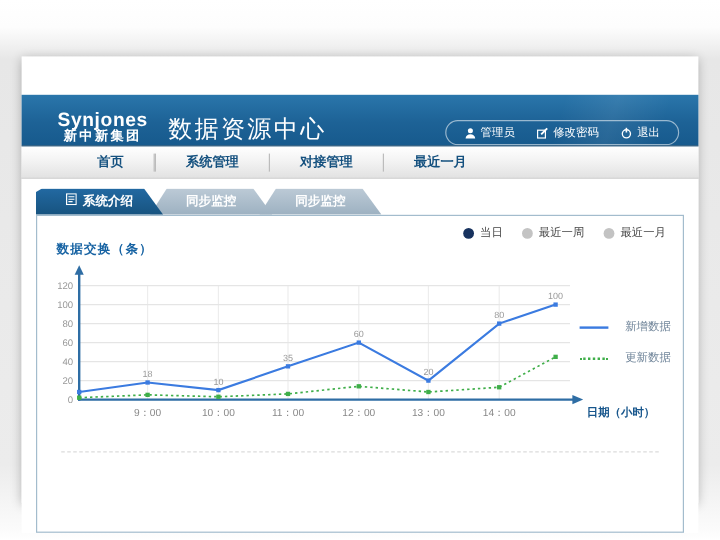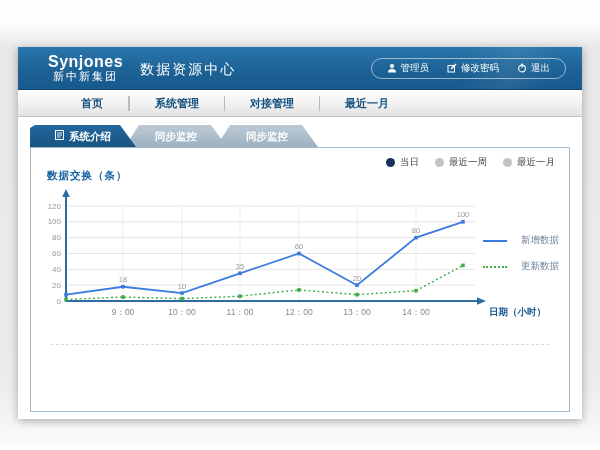--- a/index.html
+++ b/index.html
@@ -6,28 +6,28 @@
   html,body { width:600px; height:450px; overflow:hidden;
     font-family:"Liberation Sans","DejaVu Sans",sans-serif; }
   body { background:linear-gradient(180deg,#ffffff 0%,#fdfdfd 5%,#e7e7e7 11%,#ececec 86%,#fbfbfb 98%,#ffffff 100%); }
 
   .app { position:absolute; left:18px; top:47px; width:564px; height:372px;
     background:#ffffff; box-shadow:0 2px 9px rgba(0,0,0,.30); }
 
   
   .hdr { position:relative; height:43px; overflow:hidden;
     background:linear-gradient(180deg,#2a76ab 0%,#1d6296 55%,#175a8d 100%);
-    border-bottom:1px solid #12466e; display:flex; align-items:center; }
+    border-bottom:1px solid #12466e; display:flex; align-items:flex-end;margin-top:32px; }
   .hdr::after { content:""; position:absolute; right:-40px; top:-30px; width:260px; height:120px;
     background:linear-gradient(115deg,rgba(255,255,255,0) 40%,rgba(255,255,255,.07) 55%,rgba(255,255,255,0) 70%);
     transform:rotate(-8deg); pointer-events:none; }
   .logo { margin-left:30px; color:#fff; text-align:center; line-height:1.05; }
   .logo-en { font-size:16px; font-weight:bold; letter-spacing:.5px; }
-  .logo-cn { font-size:11px; font-weight:normal; letter-spacing:2px; }
-  .app-title { color:#fff; font-size:14px; letter-spacing:2px; margin-left:17px; padding-top:4px; }
+  .logo-cn { font-size:11px; font-weight:bold; letter-spacing:2px; }
+  .app-title { color:#fff; font-size:20px; letter-spacing:2px; margin-left:17px; padding-top:4px; }
   .user-pill { margin-left:auto; margin-right:16px; display:flex; align-items:center; gap:0;
     border:1px solid rgba(255,255,255,.55); border-radius:12px; padding:3px 6px; }
   .u-item { display:flex; align-items:center; gap:4px; color:#fff; font-size:9.5px;
     padding:0 9px; cursor:pointer; white-space:nowrap; }
   .u-item svg { display:block; }
 
   
   .nav { height:27px; background:linear-gradient(180deg,#ffffff 0%,#f2f2f2 50%,#e2e2e2 100%);
     border-bottom:1px solid #c4c4c4; display:flex; align-items:center; padding-left:38px; }
   .nav-item { font-size:11px; font-weight:bold; color:#15517f; padding:0 25px; cursor:pointer;

